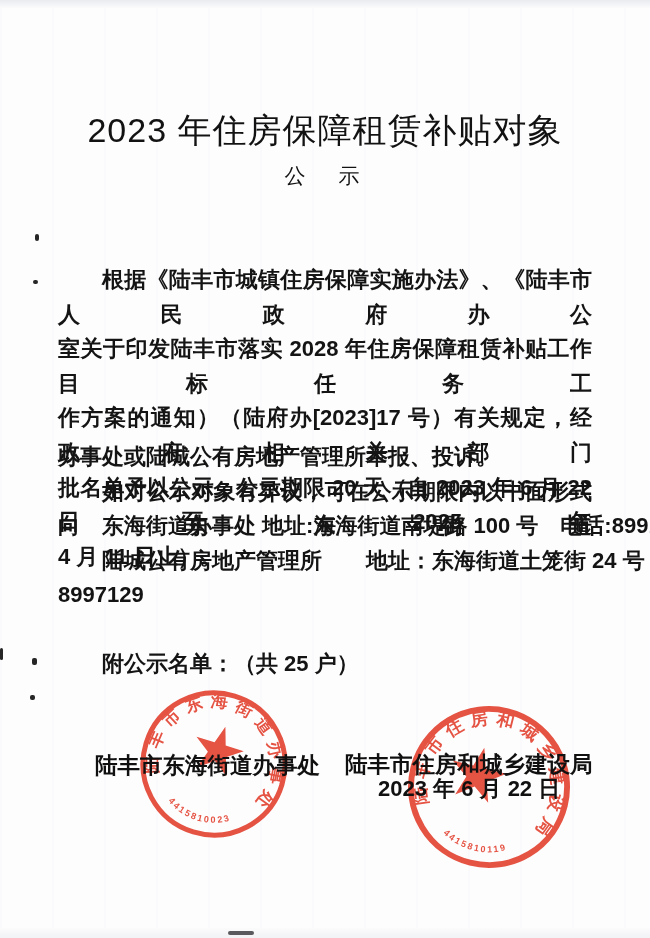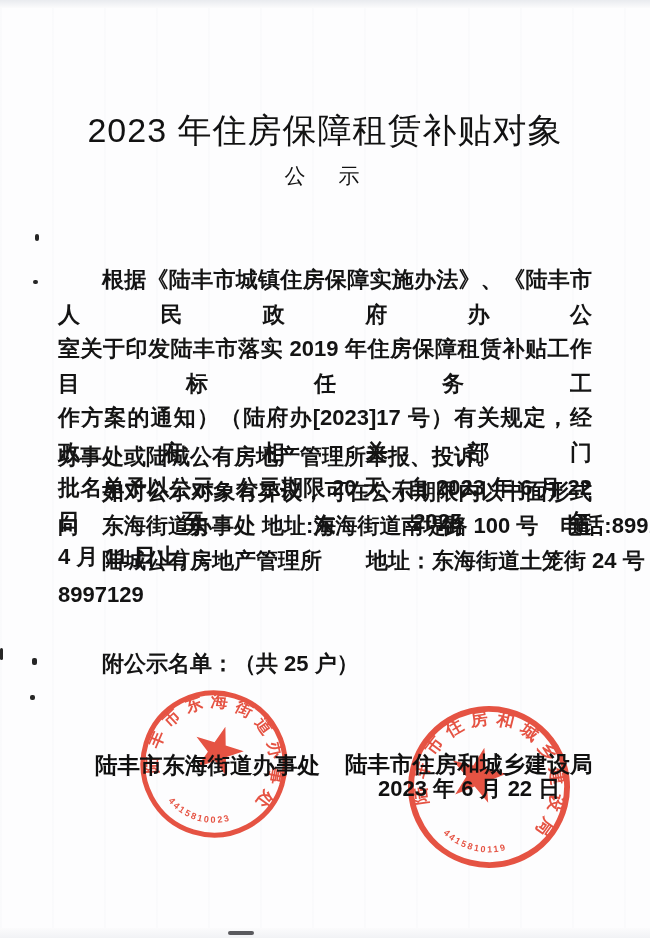--- a/index.html
+++ b/index.html
@@ -66,21 +66,21 @@
 
 <div class="page">
 
   <div class="top-strip"></div>
 
   <div class="title1">2023 年住房保障租赁补贴对象</div>
   <div class="title2">公　示</div>
 
   <div class="bodytext p1">
     <div class="ln just ind">根据《陆丰市城镇住房保障实施办法》、《陆丰市人民政府办公</div>
-    <div class="ln just">室关于印发陆丰市落实 2019 年住房保障租赁补贴工作目标任务工</div>
+    <div class="ln just">室关于印发陆丰市落实 2028 年住房保障租赁补贴工作目标任务工</div>
     <div class="ln just">作方案的通知）（陆府办[2023]17 号）有关规定，经政府相关部门</div>
     <div class="ln just">批名单予以公示，公示期限 20 天（自 2023 年 6 月 22 日至 2025 年</div>
     <div class="ln">4 月 11 日止）。</div>
   </div>
 
   <div class="bodytext p2">
     <div class="ln">办事处或陆城公有房地产管理所举报、投诉。</div>
     <div class="ln just ind">如对公示对象有异议，可在公示期限内以书面形式向东海街道</div>
   </div>
 

